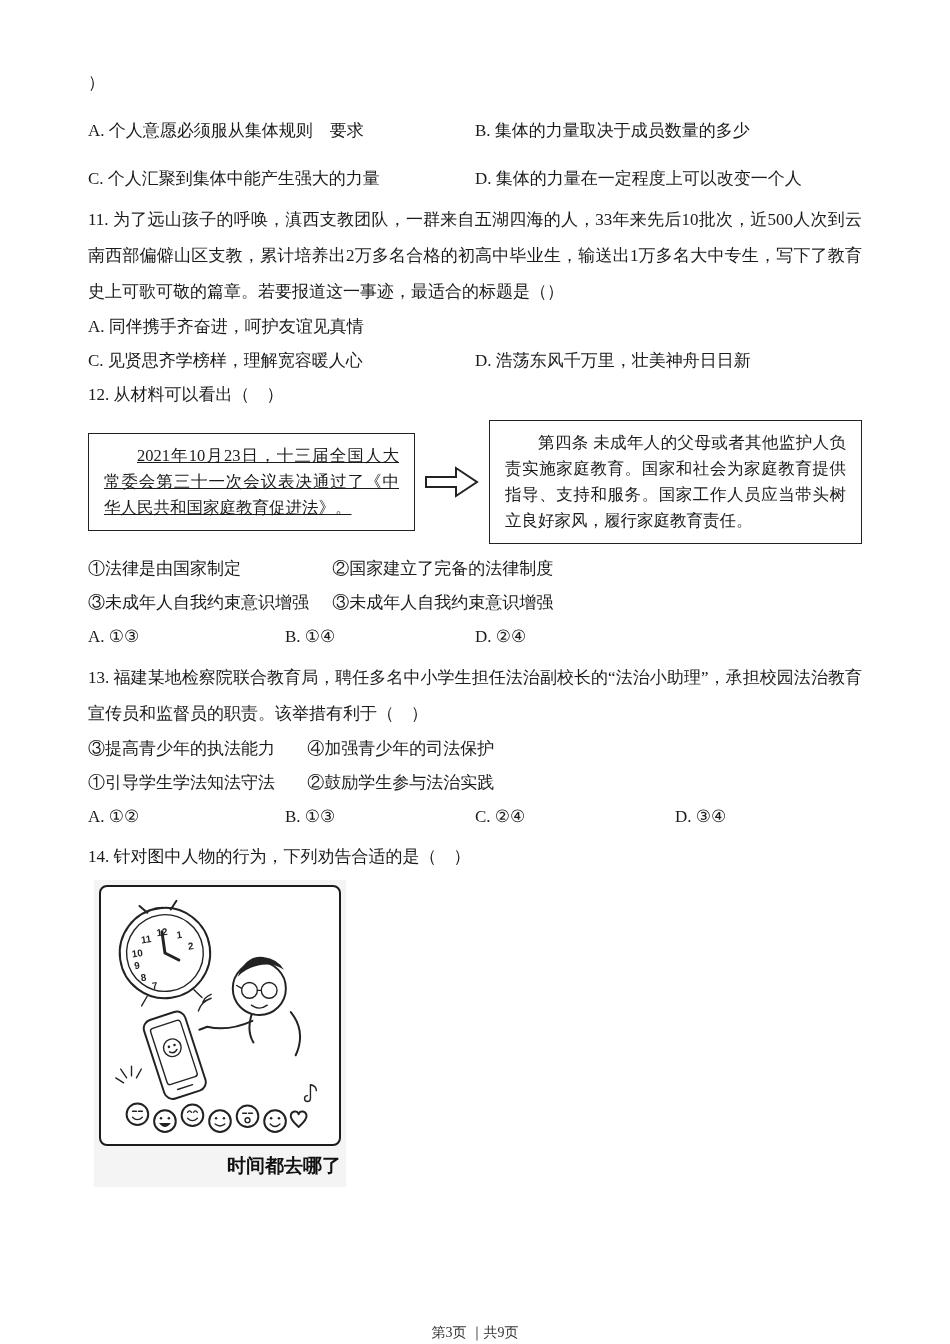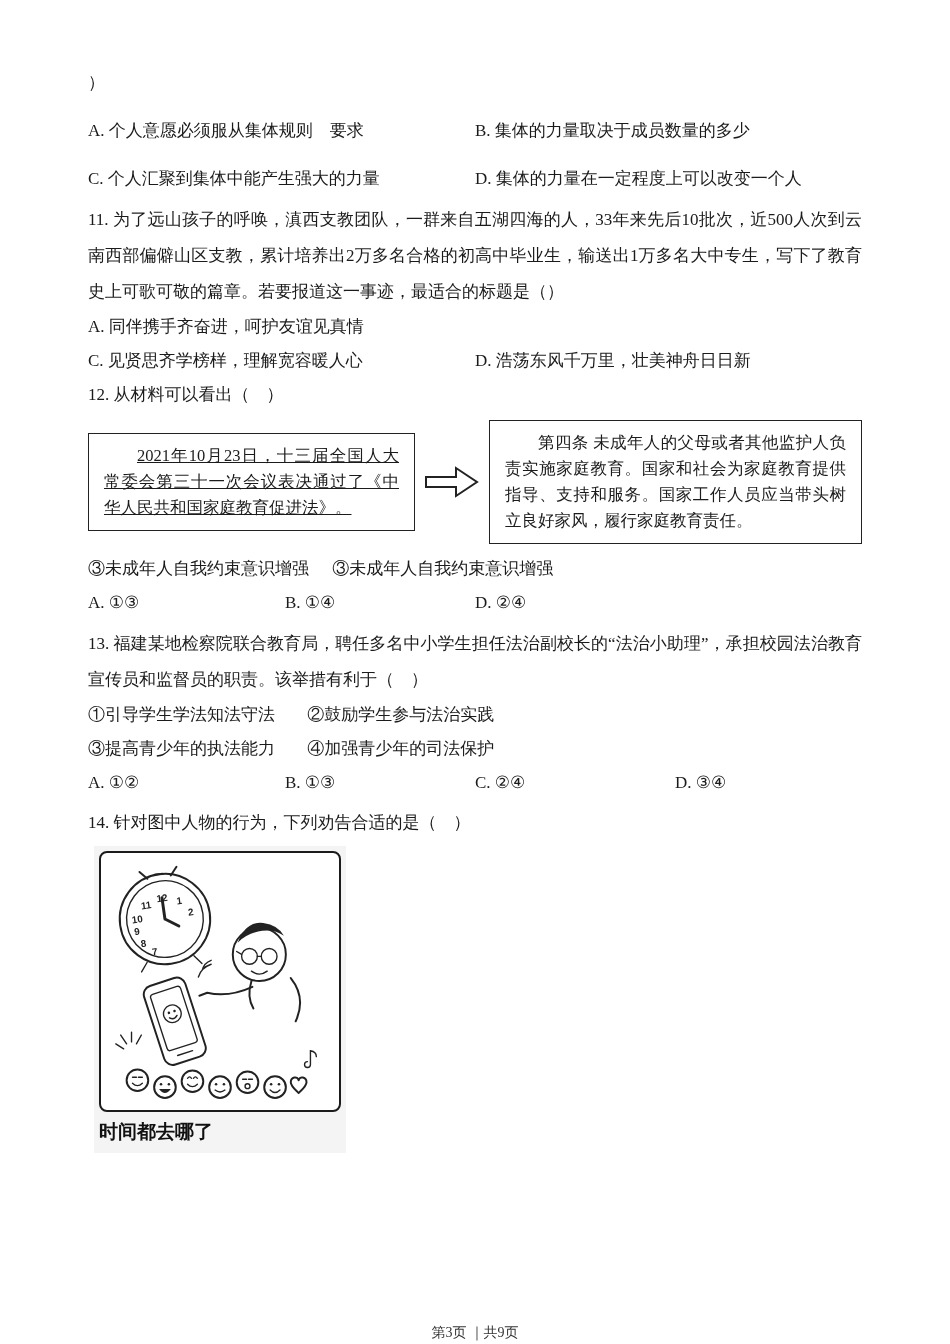--- a/index.html
+++ b/index.html
@@ -35,21 +35,21 @@
   }
   .mbox.left  { width:327px; align-self:center;text-decoration:underline; }
   .mbox.right { width:373px; }
   .arrow-wrap { width:74px; flex:none; display:flex; align-items:center; justify-content:center; }
 
   .figure { width:252px; margin:6px 0 10px 6px; background:#f4f4f4; padding:5px; }
   .fig-box { border:2px solid #1b1b1b; border-radius:8px; background:#fff; padding:3px; }
   .fig-caption {
     font-family:"Liberation Sans","DejaVu Sans",sans-serif;
     font-weight:bold; font-size:19px; color:#111;
-    text-align:left; padding:7px 0 3px;
+    text-align:right; padding:7px 0 3px;
   }
 
   svg .ln { stroke:#222; stroke-width:2; fill:none; stroke-linecap:round; stroke-linejoin:round; }
   svg .thin { stroke:#222; stroke-width:1.4; fill:none; stroke-linecap:round; }
   svg .num { font-family:"Liberation Sans",sans-serif; font-size:10px; font-weight:bold; fill:#222; text-anchor:middle; }
 
   .footer {
     position:absolute; left:0; right:0; bottom:2px;
     text-align:center; font-size:14px; color:#333;
   }
@@ -85,37 +85,41 @@
     <div class="mbox left">2021年10月23日，十三届全国人大常委会第三十一次会议表决通过了《中华人民共和国家庭教育促进法》。</div>
     <div class="arrow-wrap">
       <svg width="56" height="36" viewBox="0 0 56 36" aria-hidden="true">
         <polygon points="2,13 32,13 32,4 53,18 32,32 32,23 2,23" fill="#fff" stroke="#222" stroke-width="2"></polygon>
       </svg>
     </div>
     <div class="mbox right">第四条 未成年人的父母或者其他监护人负责实施家庭教育。国家和社会为家庭教育提供指导、支持和服务。国家工作人员应当带头树立良好家风，履行家庭教育责任。</div>
   </div>
 
   <div class="stmt">
+    <span class="w240">①法律是由国家制定</span>
+    <span>②国家建立了完备的法律制度</span>
+  </div>
+  <div class="stmt">
     <span class="w240">③未成年人自我约束意识增强</span>
     <span>③未成年人自我约束意识增强</span>
   </div>
   <div class="abcd">
     <span>A. ①③</span>
     <span>B. ①④</span>
     <span>D. ②④</span>
   </div>
 
   <div class="para mt6">13. 福建某地检察院联合教育局，聘任多名中小学生担任法治副校长的“法治小助理”，承担校园法治教育宣传员和监督员的职责。该举措有利于（　）</div>
   <div class="stmt">
+    <span class="w215">③提高青少年的执法能力</span>
+    <span>④加强青少年的司法保护</span>
+  </div>
+  <div class="stmt">
     <span class="w215">①引导学生学法知法守法</span>
     <span>②鼓励学生参与法治实践</span>
-  </div>
-  <div class="stmt">
-    <span class="w215">③提高青少年的执法能力</span>
-    <span>④加强青少年的司法保护</span>
   </div>
   <div class="abcd">
     <span>A. ①②</span>
     <span>B. ①③</span>
     <span>C. ②④</span>
     <span>D. ③④</span>
   </div>
 
   <div class="row mt6">14. 针对图中人物的行为，下列劝告合适的是（　）</div>
 

